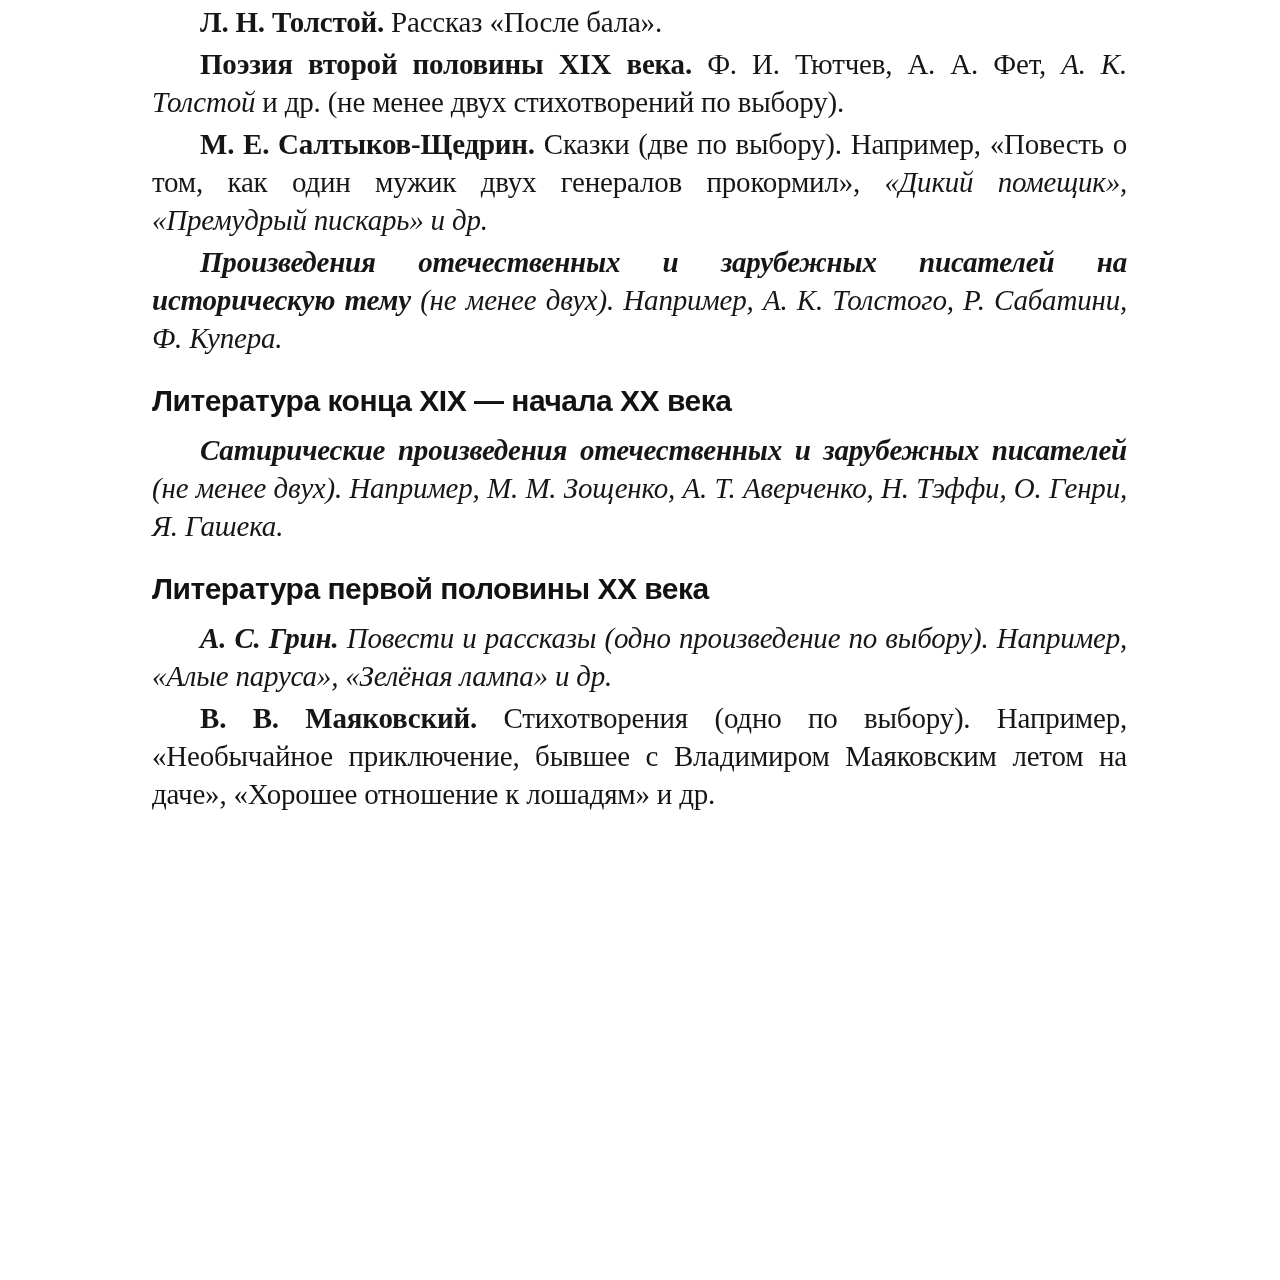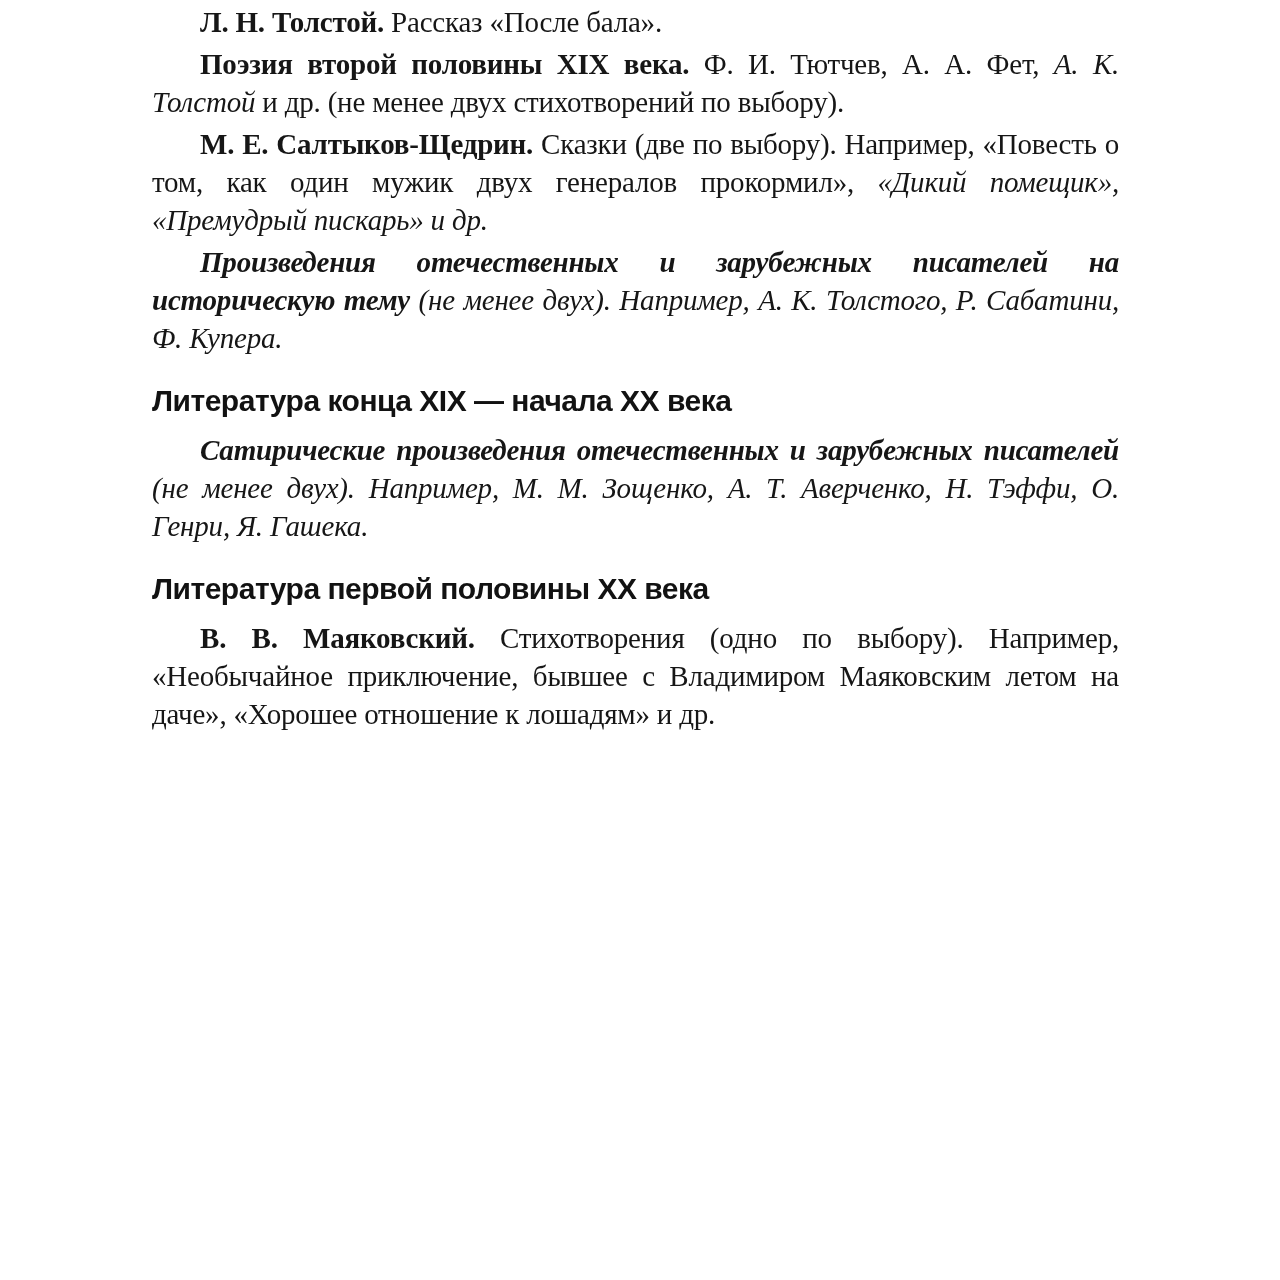--- a/index.html
+++ b/index.html
@@ -33,21 +33,21 @@
     text-indent: 0;
   }
   .para {
     font-family: "Liberation Serif", serif;
     font-size: 29px;
     line-height: 38px;
     letter-spacing: -0.2px;
     color: #161616;
     text-align: justify;
     text-indent: 48px;
-    margin: 4px 8px 0 0;
+    margin: 4px 0 0 0;
     hyphens: auto;
   }
   .section:first-child .para:first-child {
     margin-top: 0;
   }
   .seg-n { font-weight: 400; font-style: normal; }
   .seg-b { font-weight: 700; font-style: normal; }
   .seg-i { font-weight: 400; font-style: italic; }
   .seg-bi { font-weight: 700; font-style: italic; }
 </style>
@@ -61,16 +61,17 @@
         <p class="para"><span class="seg-b">Поэзия второй половины XIX века.</span><span class="seg-n"> Ф. И. Тютчев, А. А. Фет, </span><span class="seg-i">А. К. Толстой</span><span class="seg-n"> и др. (не менее двух стихотворений по выбору).</span></p>
         <p class="para"><span class="seg-b">М. Е. Салтыков-Щедрин.</span><span class="seg-n"> Сказки (две по выбору). Например, «Повесть о том, как один мужик двух генералов прокормил», </span><span class="seg-i">«Дикий помещик», «Премудрый пискарь» и др.</span></p>
         <p class="para"><span class="seg-bi">Произведения отечественных и зарубежных писателей на историческую тему</span><span class="seg-i"> (не менее двух). Например, А. К. Толстого, Р. Сабатини, Ф. Купера.</span></p>
       </section>
       <section class="section">
         <h2 class="heading">Литература конца XIX — начала XX века</h2>
         <p class="para"><span class="seg-bi">Сатирические произведения отечественных и зарубежных писателей</span><span class="seg-i"> (не менее двух). Например, М. М. Зощенко, А. Т. Аверченко, Н. Тэффи, О. Генри, Я. Гашека.</span></p>
       </section>
       <section class="section">
         <h2 class="heading">Литература первой половины XX века</h2>
+        <p class="para"><span class="seg-bi">А. С. Грин.</span><span class="seg-i"> Повести и рассказы (одно произведение по выбору). Например, «Алые паруса», «Зелёная лампа» и др.</span></p>
         <p class="para"><span class="seg-b">В. В. Маяковский.</span><span class="seg-n"> Стихотворения (одно по выбору). Например, «Необычайное приключение, бывшее с Владимиром Маяковским летом на даче», «Хорошее отношение к лошадям» и др.</span></p>
       </section>
     </div>
 </main>
 
 </body></html>

